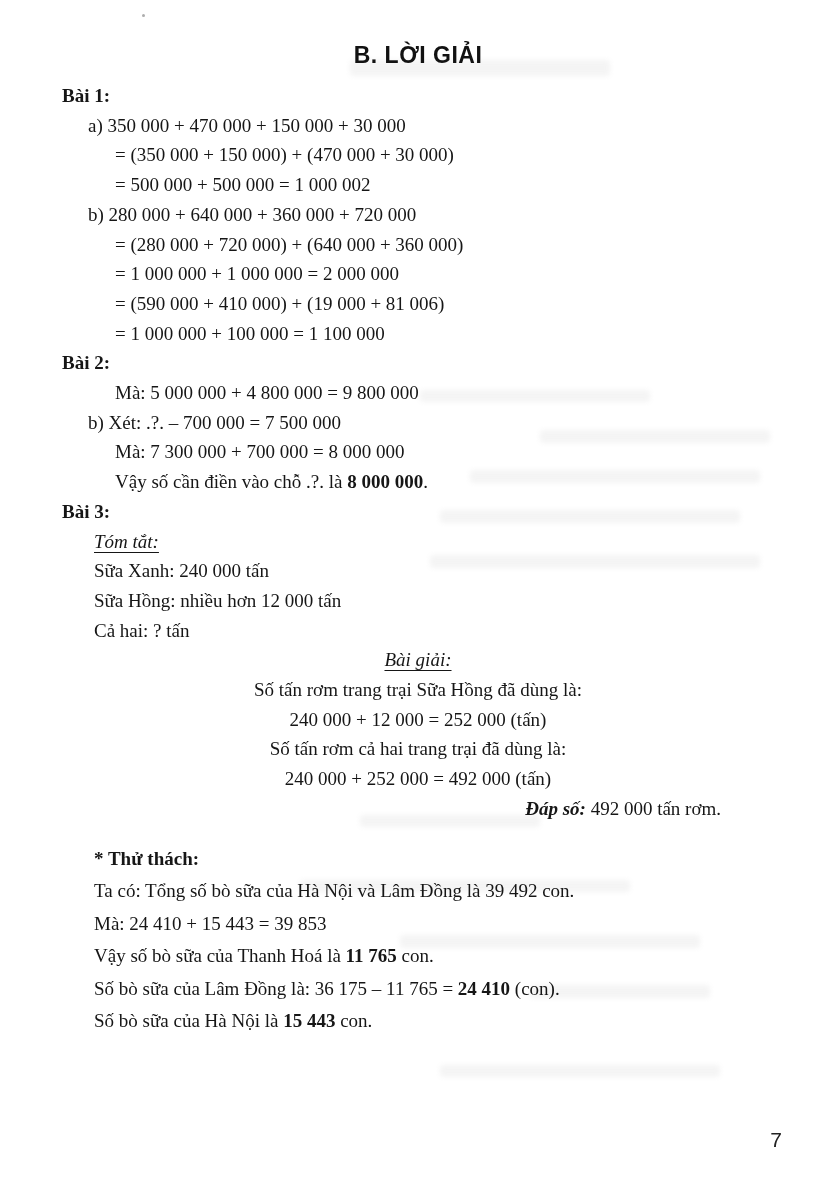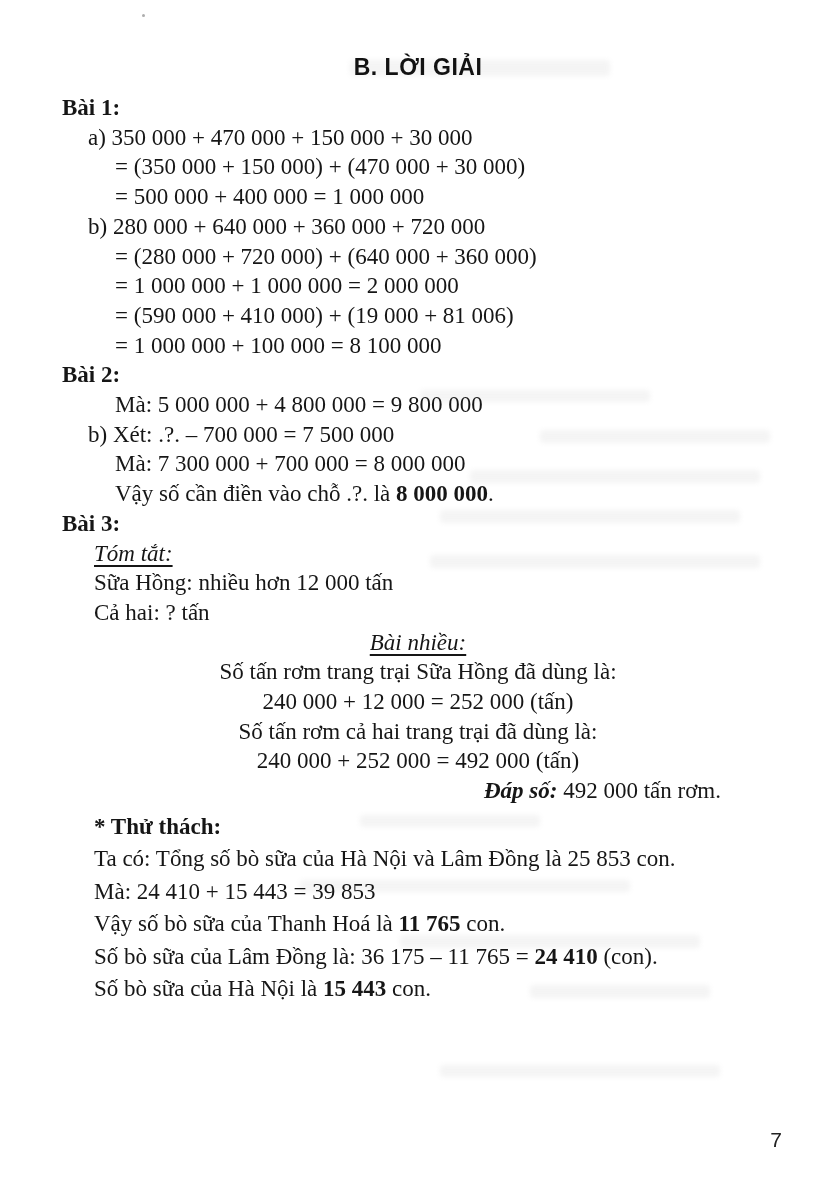--- a/index.html
+++ b/index.html
@@ -6,51 +6,51 @@
   body{
     width:830px;height:1200px;
     background:#ffffff;
     font-family:"Liberation Serif","DejaVu Serif",serif;
     color:#161616;
     position:relative;
     overflow:hidden;
   }
   .page{
     position:absolute;inset:0;
-    padding:52px 56px 0 62px;
+    padding:40px 56px 0 62px;
     box-sizing:border-box;
   }
   .doc-title{
     text-align:center;
     font-family:"Liberation Sans","DejaVu Sans",sans-serif;
     font-weight:bold;
     font-size:23px;
     line-height:30px;
     letter-spacing:0.5px;
     margin-bottom:11px;
     color:#121212;
   }
   .line{
-    font-size:23px;
+    font-size:19px;
     line-height:29.7px;
     white-space:nowrap;
   }
   .line span.b{font-weight:bold;}
   .line span.i{font-style:italic;}
   .line span.u{text-decoration:underline;text-underline-offset:4px;}
   .heading{font-weight:bold;}
   .item{padding-left:26px;}
   .step{padding-left:53px;}
   .note{padding-left:32px;}
   .center{text-align:center;}
   .answer{text-align:right;padding-right:53px;}
   .challenge-heading{
     font-weight:bold;
     padding-left:32px;
-    margin-top:5px;
+    margin-top:19px;
     line-height:32.5px;
   }
   .challenge{padding-left:32px;line-height:32.5px;}
   .page-number{
     position:absolute;
     top:1128px;
     right:48px;
     font-family:"Liberation Sans","DejaVu Sans",sans-serif;
     font-size:21px;
     color:#222;
@@ -85,43 +85,44 @@
 <div class="ghost" style="left:530px;top:985px;width:180px;height:13px;"></div>
 <div class="ghost" style="left:440px;top:1065px;width:280px;height:12px;"></div>
 <div class="speck" style="left:142px;top:14px;"></div>
 
 <div class="page">
   <div class="doc-title">B. LỜI GIẢI</div>
   <div>
       <div class="line heading"><span class="b">Bài 1:</span></div>
       <div class="line item"><span>a) 350 000 + 470 000 + 150 000 + 30 000</span></div>
       <div class="line step"><span>= (350 000 + 150 000) + (470 000 + 30 000)</span></div>
-      <div class="line step"><span>= 500 000 + 400 000 = 1 000 000</span></div>
+      <div class="line step"><span>= 500 000 + 500 000 = 1 000 002</span></div>
       <div class="line item"><span>b) 280 000 + 640 000 + 360 000 + 720 000</span></div>
       <div class="line step"><span>= (280 000 + 720 000) + (640 000 + 360 000)</span></div>
       <div class="line step"><span>= 1 000 000 + 1 000 000 = 2 000 000</span></div>
       <div class="line step"><span>= (590 000 + 410 000) + (19 000 + 81 006)</span></div>
-      <div class="line step"><span>= 1 000 000 + 100 000 = 8 100 000</span></div>
+      <div class="line step"><span>= 1 000 000 + 100 000 = 1 100 000</span></div>
       <div class="line heading"><span class="b">Bài 2:</span></div>
       <div class="line step"><span>Mà: 5 000 000 + 4 800 000 = 9 800 000</span></div>
       <div class="line item"><span>b) Xét: .?. – 700 000 = 7 500 000</span></div>
       <div class="line step"><span>Mà: 7 300 000 + 700 000 = 8 000 000</span></div>
       <div class="line step"><span>Vậy số cần điền vào chỗ .?. là </span><span class="b">8 000 000</span><span>.</span></div>
       <div class="line heading"><span class="b">Bài 3:</span></div>
       <div class="line note"><span class="i u">Tóm tắt:</span></div>
+      <div class="line note"><span>Sữa Xanh: 240 000 tấn</span></div>
       <div class="line note"><span>Sữa Hồng: nhiều hơn 12 000 tấn</span></div>
       <div class="line note"><span>Cả hai: ? tấn</span></div>
-      <div class="line center"><span class="i u">Bài nhiều:</span></div>
+      <div class="line center"><span class="i u">Bài giải:</span></div>
       <div class="line center"><span>Số tấn rơm trang trại Sữa Hồng đã dùng là:</span></div>
       <div class="line center"><span>240 000 + 12 000 = 252 000 (tấn)</span></div>
       <div class="line center"><span>Số tấn rơm cả hai trang trại đã dùng là:</span></div>
       <div class="line center"><span>240 000 + 252 000 = 492 000 (tấn)</span></div>
       <div class="line answer"><span class="b i">Đáp số: </span><span>492 000 tấn rơm.</span></div>
       <div class="line challenge-heading"><span class="b">* Thử thách:</span></div>
-      <div class="line challenge"><span>Ta có: Tổng số bò sữa của Hà Nội và Lâm Đồng là 25 853 con.</span></div>
+      <div class="line challenge"><span>Ta có: Tổng số bò sữa của Hà Nội và Lâm Đồng là 39 492 con.</span></div>
       <div class="line challenge"><span>Mà: 24 410 + 15 443 = 39 853</span></div>
       <div class="line challenge"><span>Vậy số bò sữa của Thanh Hoá là </span><span class="b">11 765</span><span> con.</span></div>
       <div class="line challenge"><span>Số bò sữa của Lâm Đồng là: 36 175 – 11 765 = </span><span class="b">24 410</span><span> (con).</span></div>
       <div class="line challenge"><span>Số bò sữa của Hà Nội là </span><span class="b">15 443</span><span> con.</span></div>
     </div>
 </div>
 
 <div class="page-number">7</div>
 
 </body></html>

